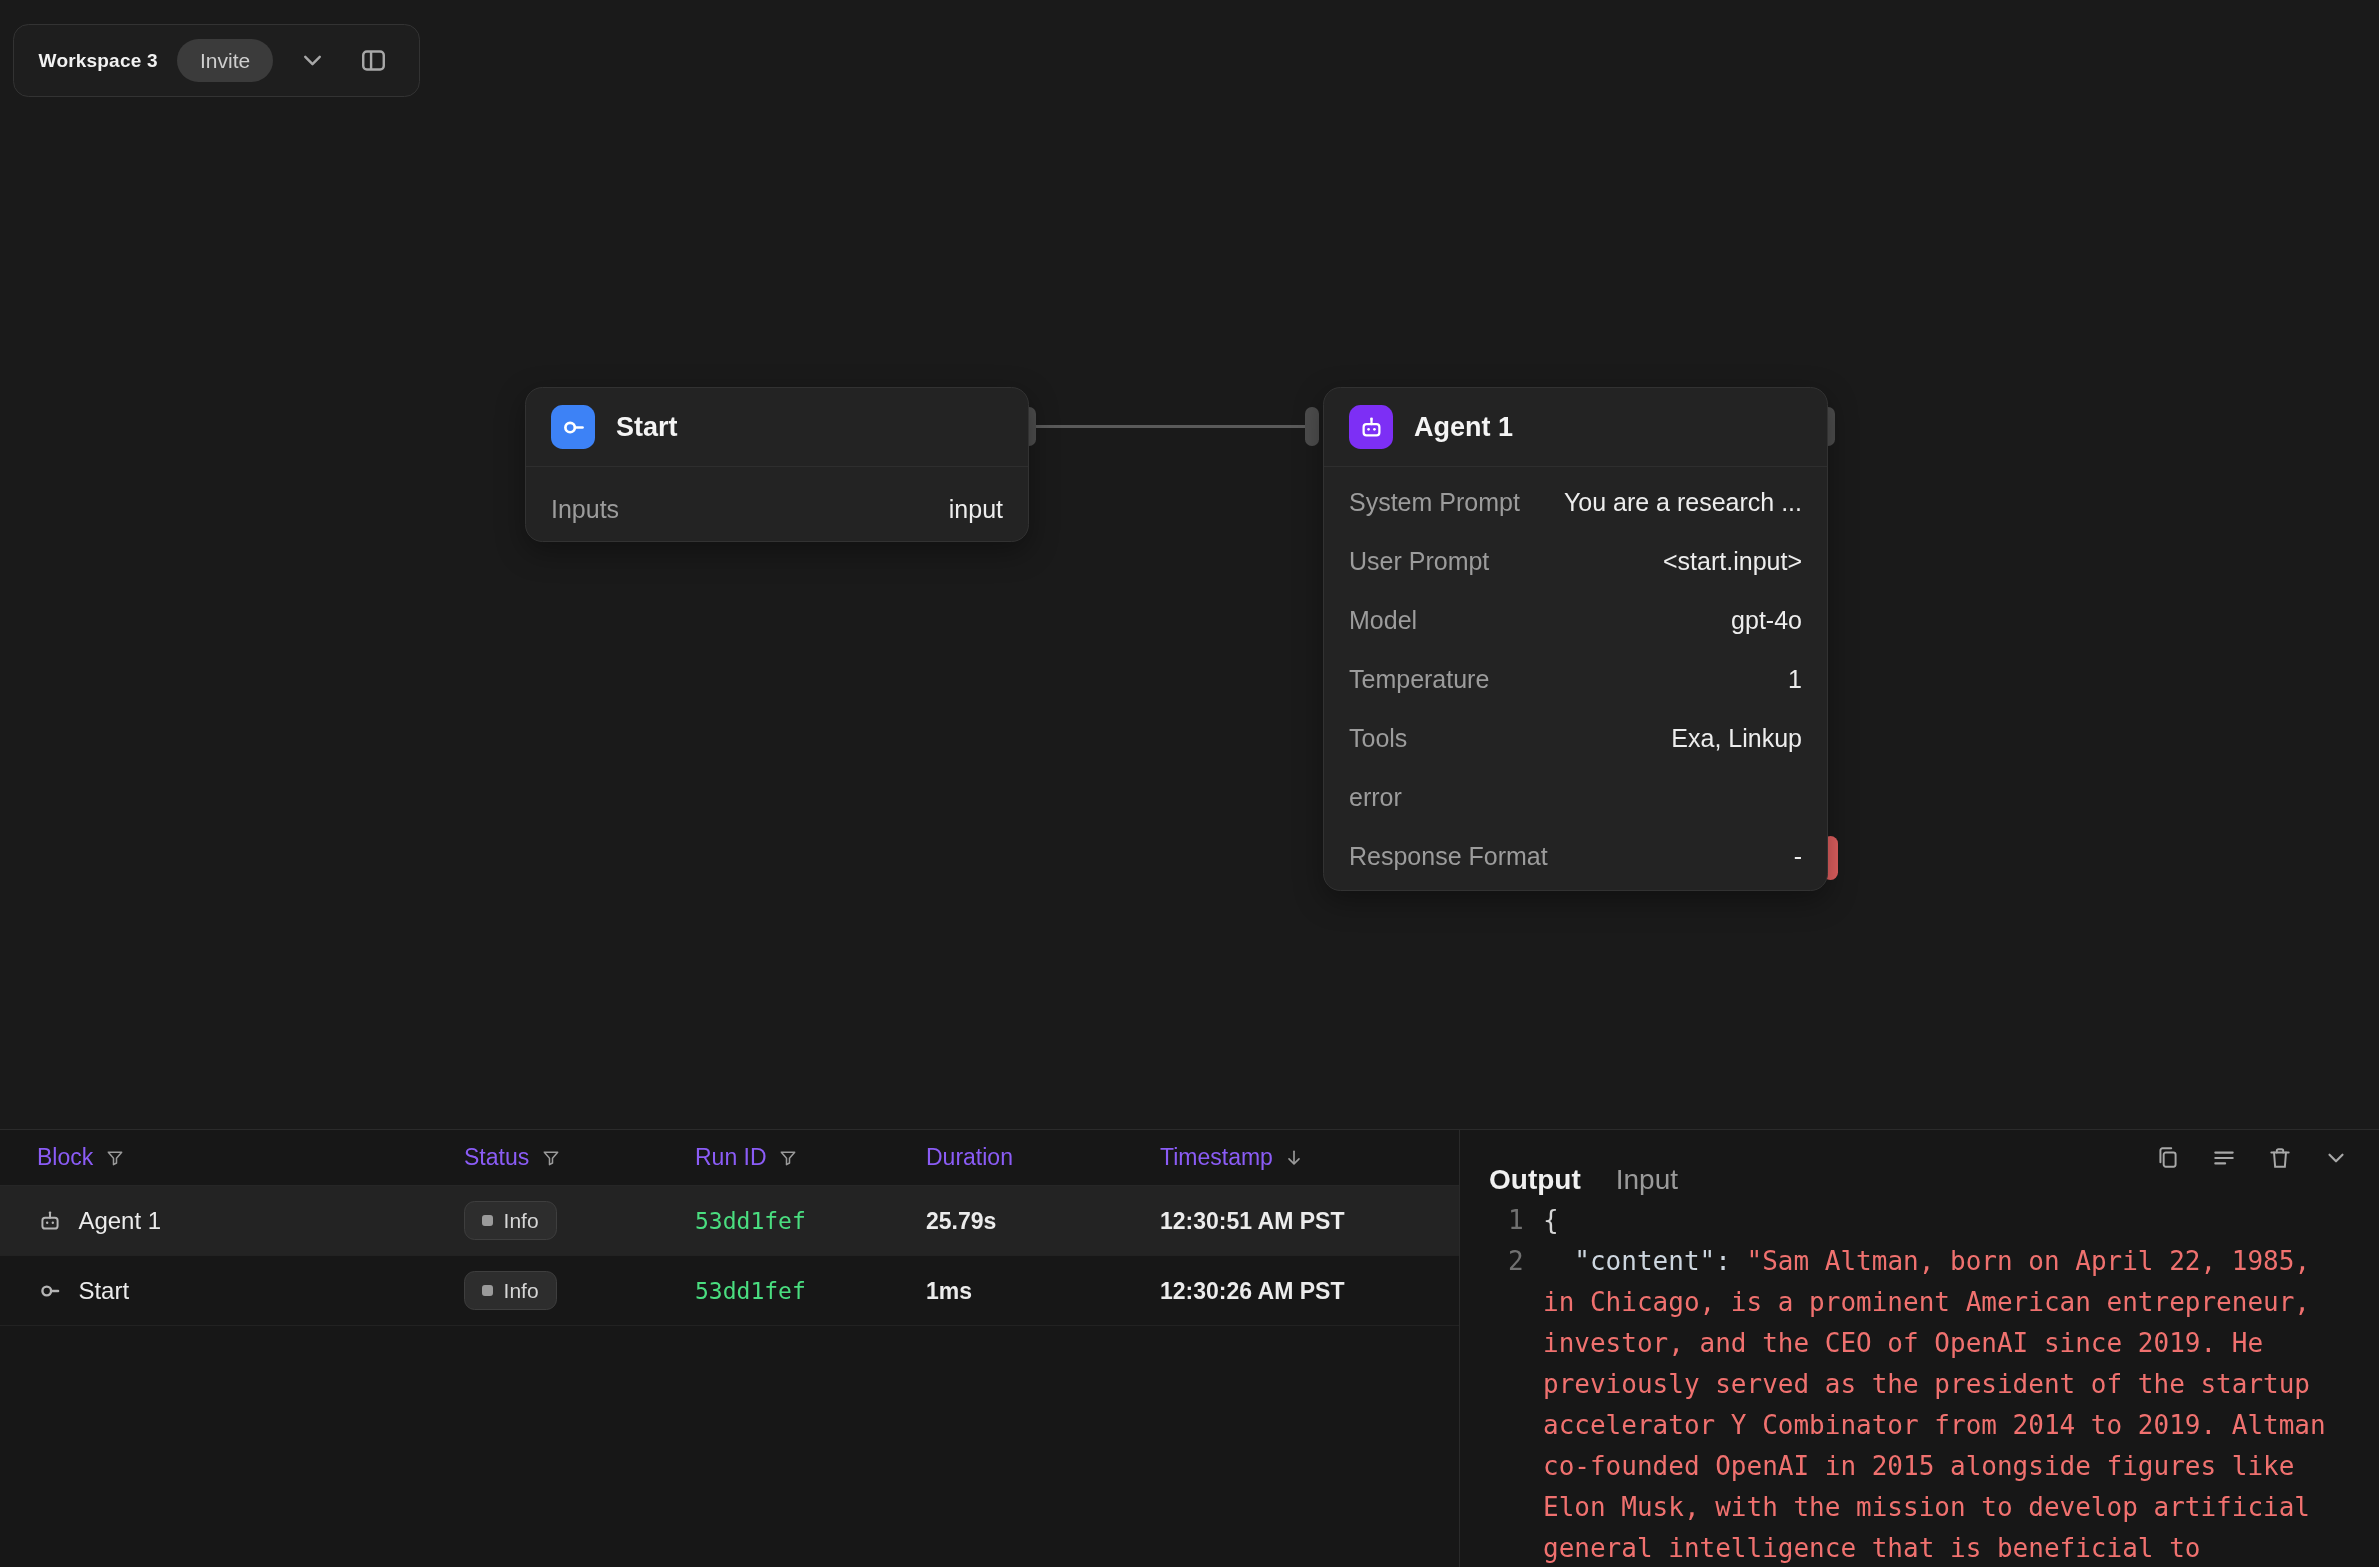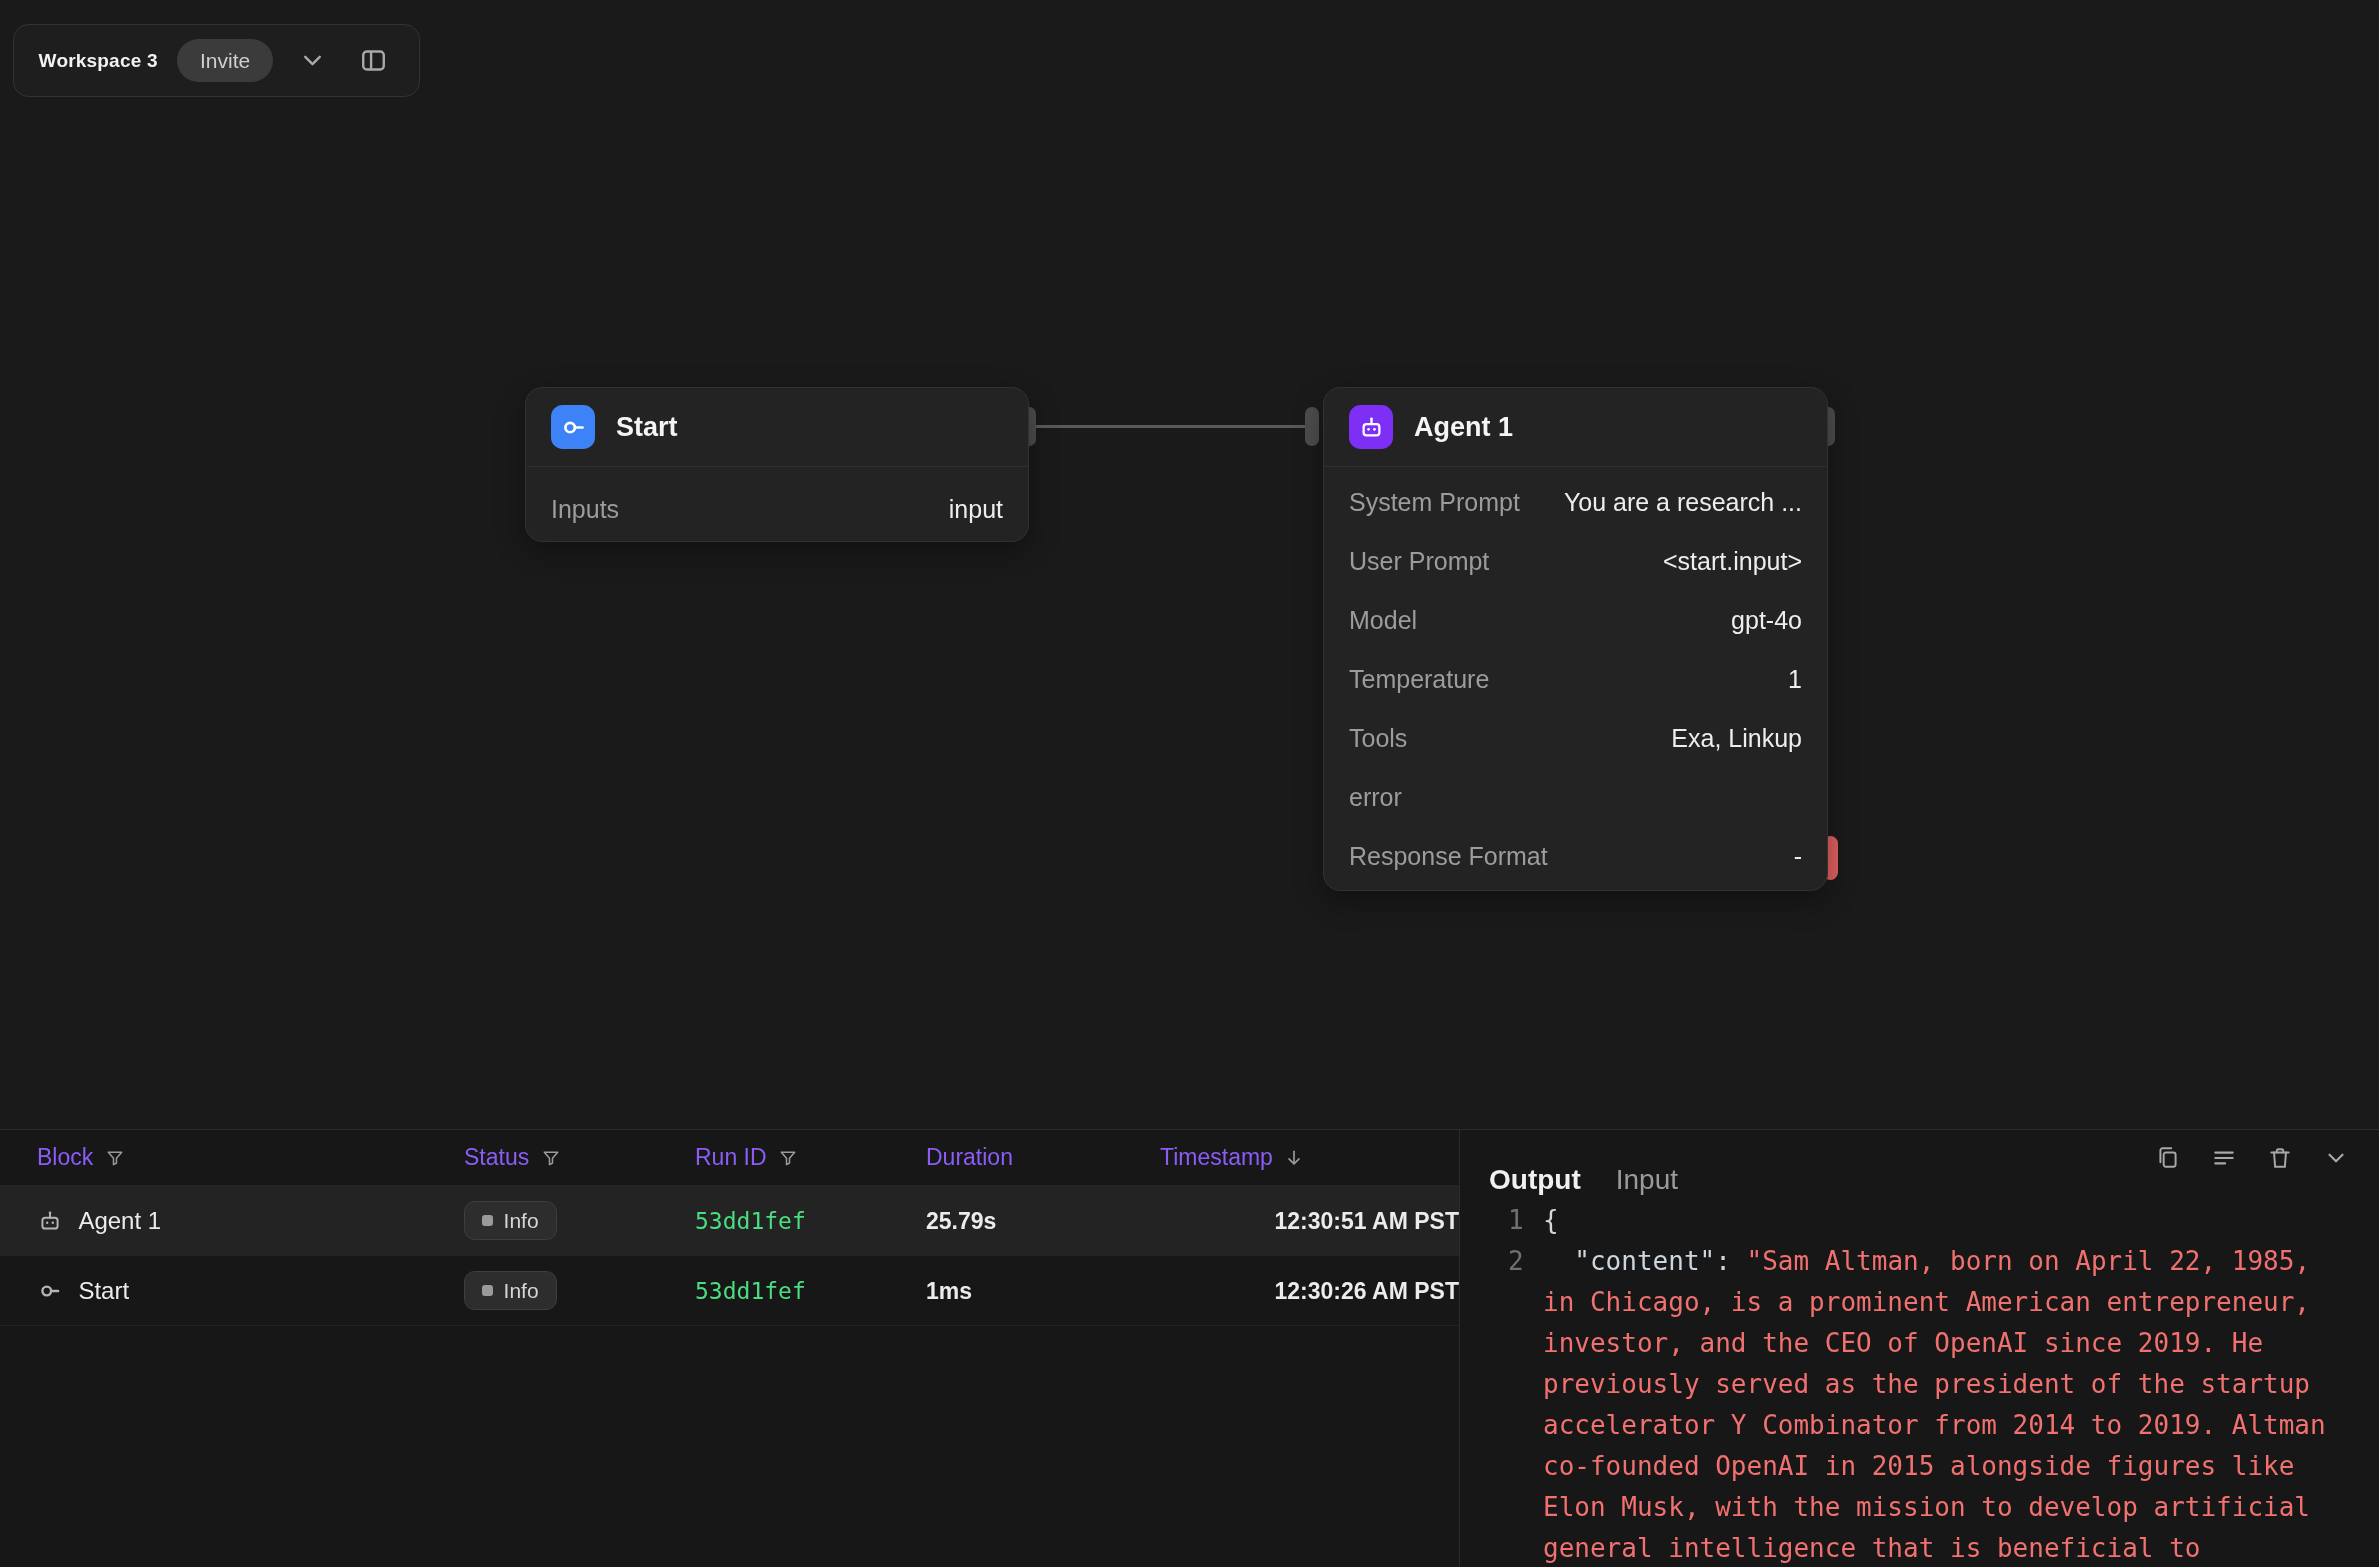--- a/index.html
+++ b/index.html
@@ -47,21 +47,21 @@
     border-top:1px solid #2b2b2b; display:flex; }
   .logs-table { width:1460px; flex:0 0 1460px; border-right:1px solid #2a2a2a; }
   .table-header { height:56px; display:flex; align-items:center; border-bottom:1px solid #262626;
     color:#8b5cf6; font-size:23px; }
   .hdr-cell { display:flex; align-items:center; gap:11.6px; }
   .hdr-cell svg { width:20px; height:20px; color:#9a9a9a; }
   .col-block { flex:0 0 464px; padding-left:37px; }
   .col-status { flex:0 0 231px; }
   .col-runid { flex:0 0 231px; }
   .col-duration { flex:0 0 234px; }
-  .col-timestamp { flex:1;text-align:right; }
+  .col-timestamp { flex:1; }
   .table-row { height:70px; display:flex; align-items:center; border-bottom:1px solid #222;
     font-size:24px; color:#ececec; cursor:pointer; }
   .table-row.selected { background:#232323; }
   .block-cell { display:flex; align-items:center; gap:15.4px; }
   .block-cell svg { width:26px; height:26px; color:#b5b5b5; flex:0 0 auto; }
   .badge { display:inline-flex; align-items:center; gap:10.6px; background:#2d2d2d; border:1px solid #3e3e3e;
     border-radius:10.6px; padding:6.8px 17.4px; font-size:21px; color:#d6d6d6;justify-content:space-between; }
   .badge-dot { width:10.6px; height:10.6px; border-radius:2.9px; background:#9a9a9a; }
   .runid { font-family:"DejaVu Sans Mono",monospace; font-size:23px; color:#4ade80; }
   .duration, .timestamp { font-weight:600; font-size:23px; }

